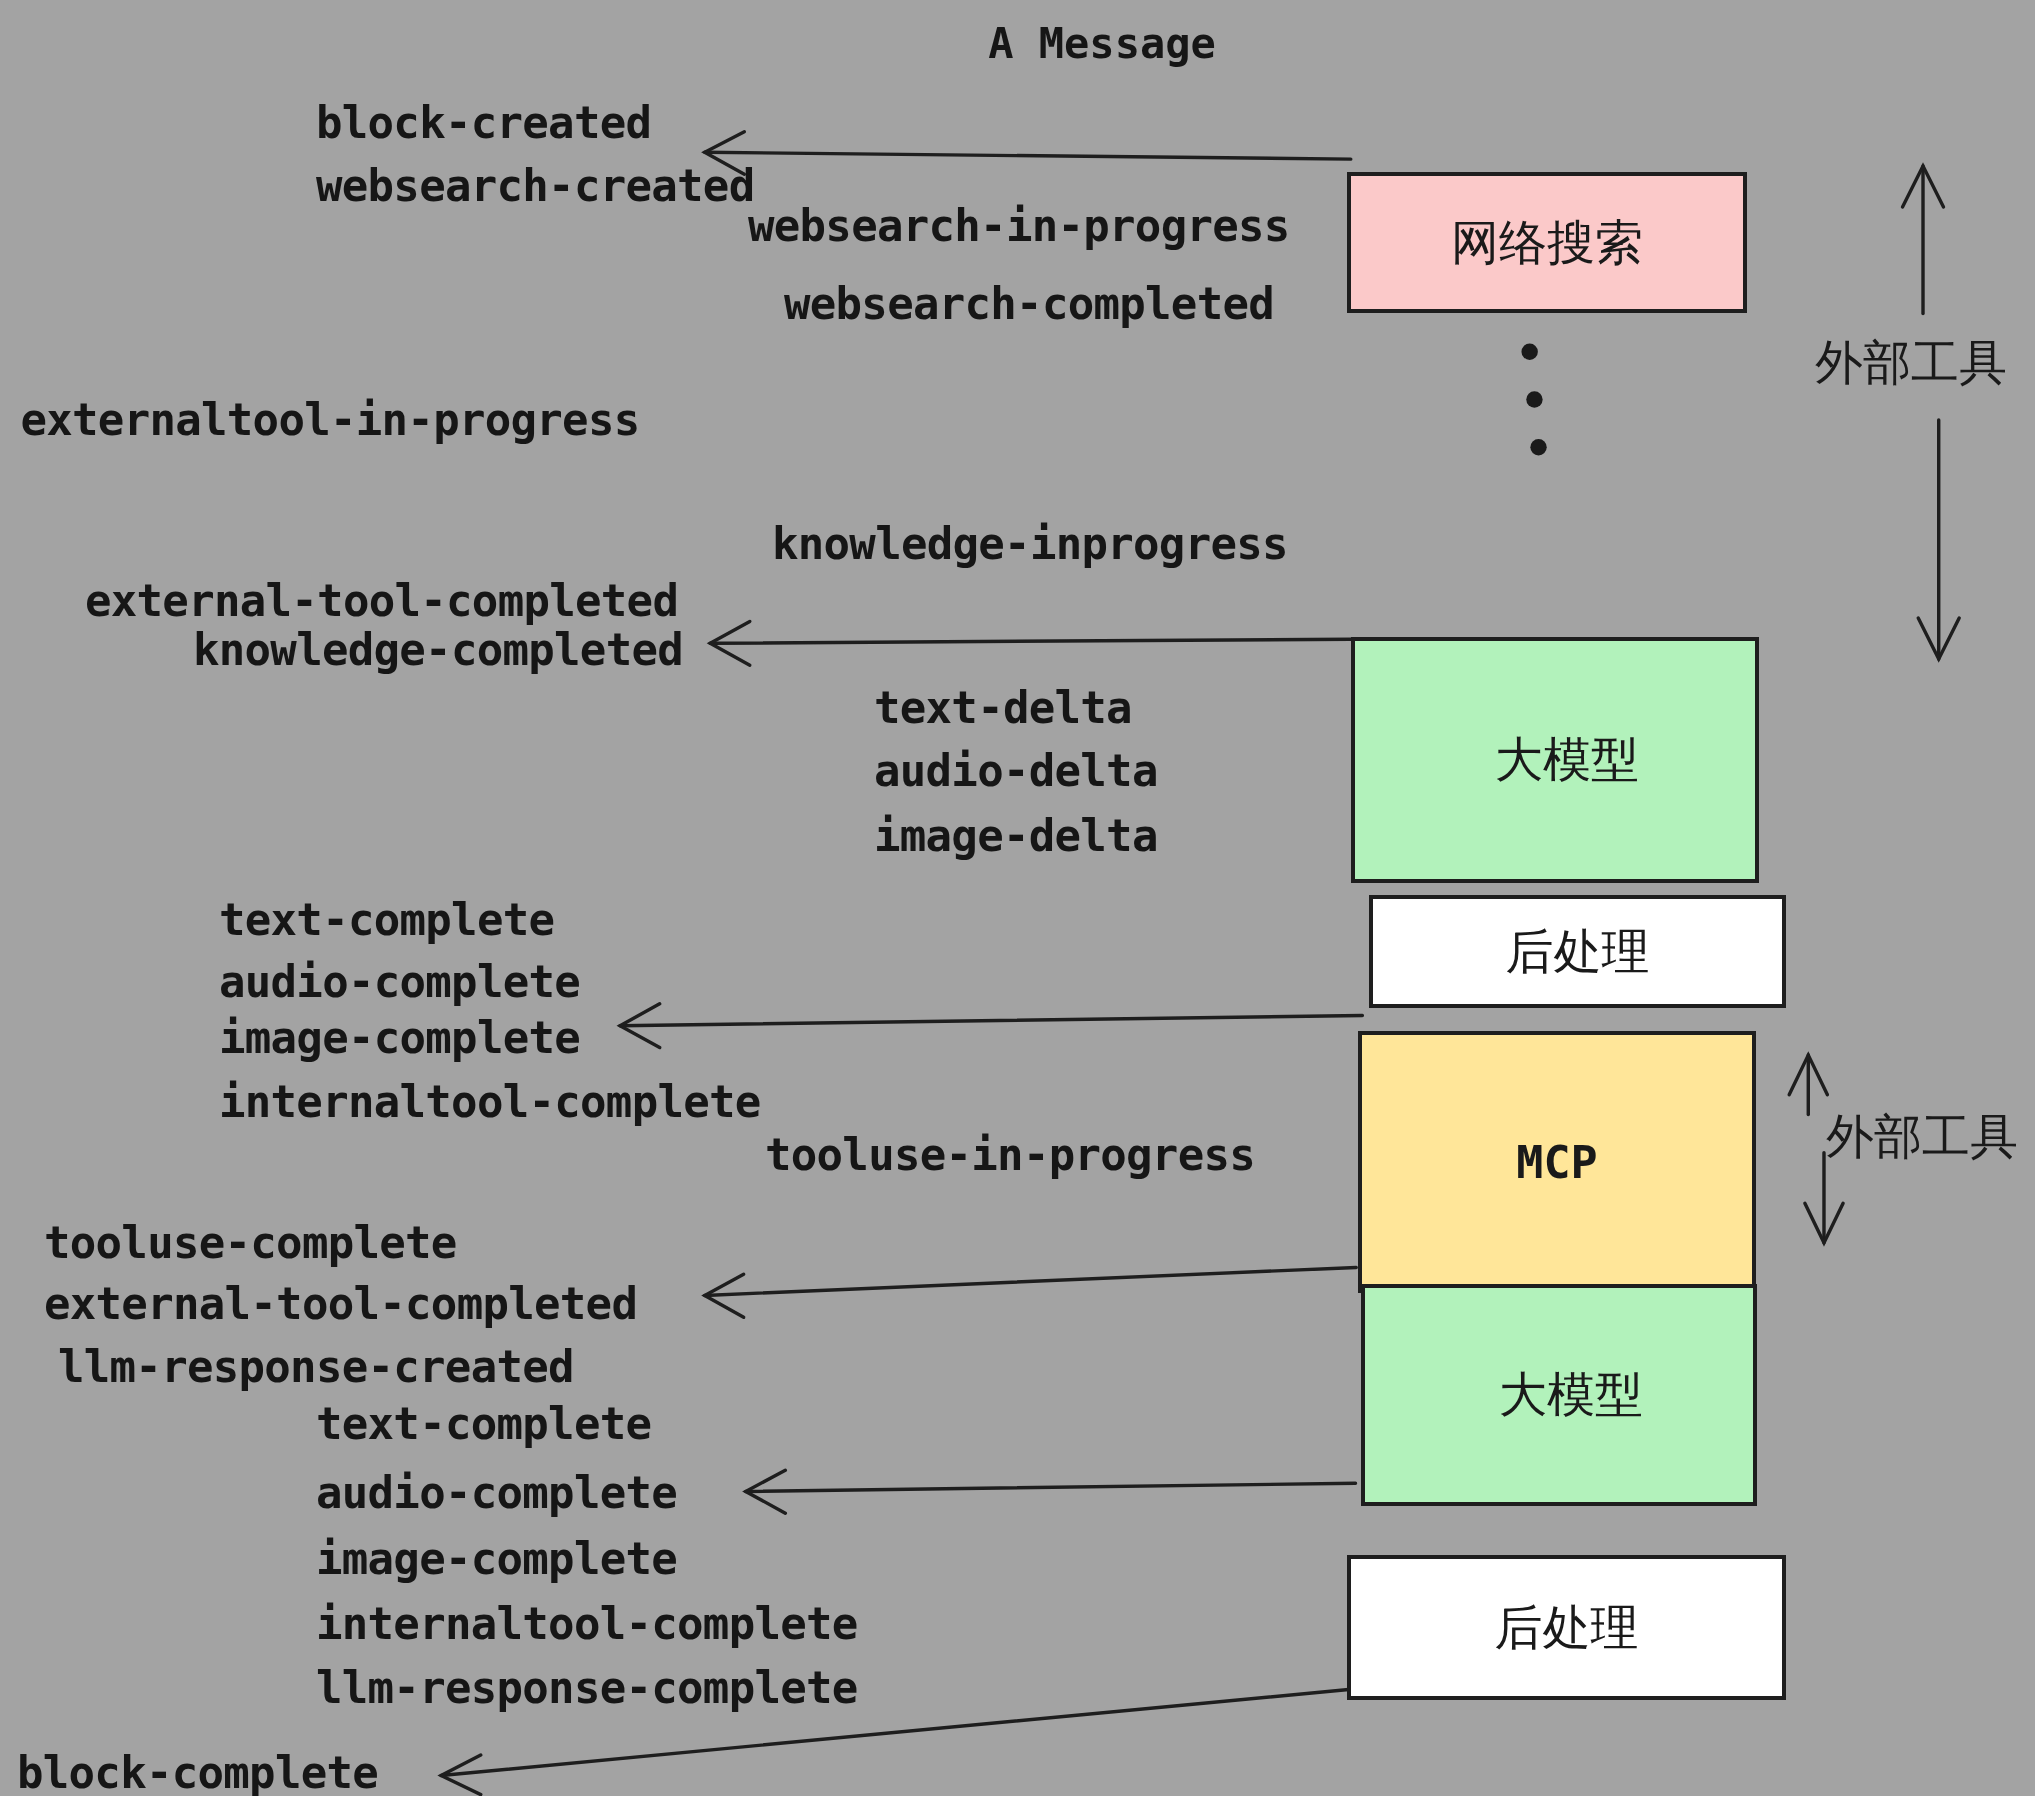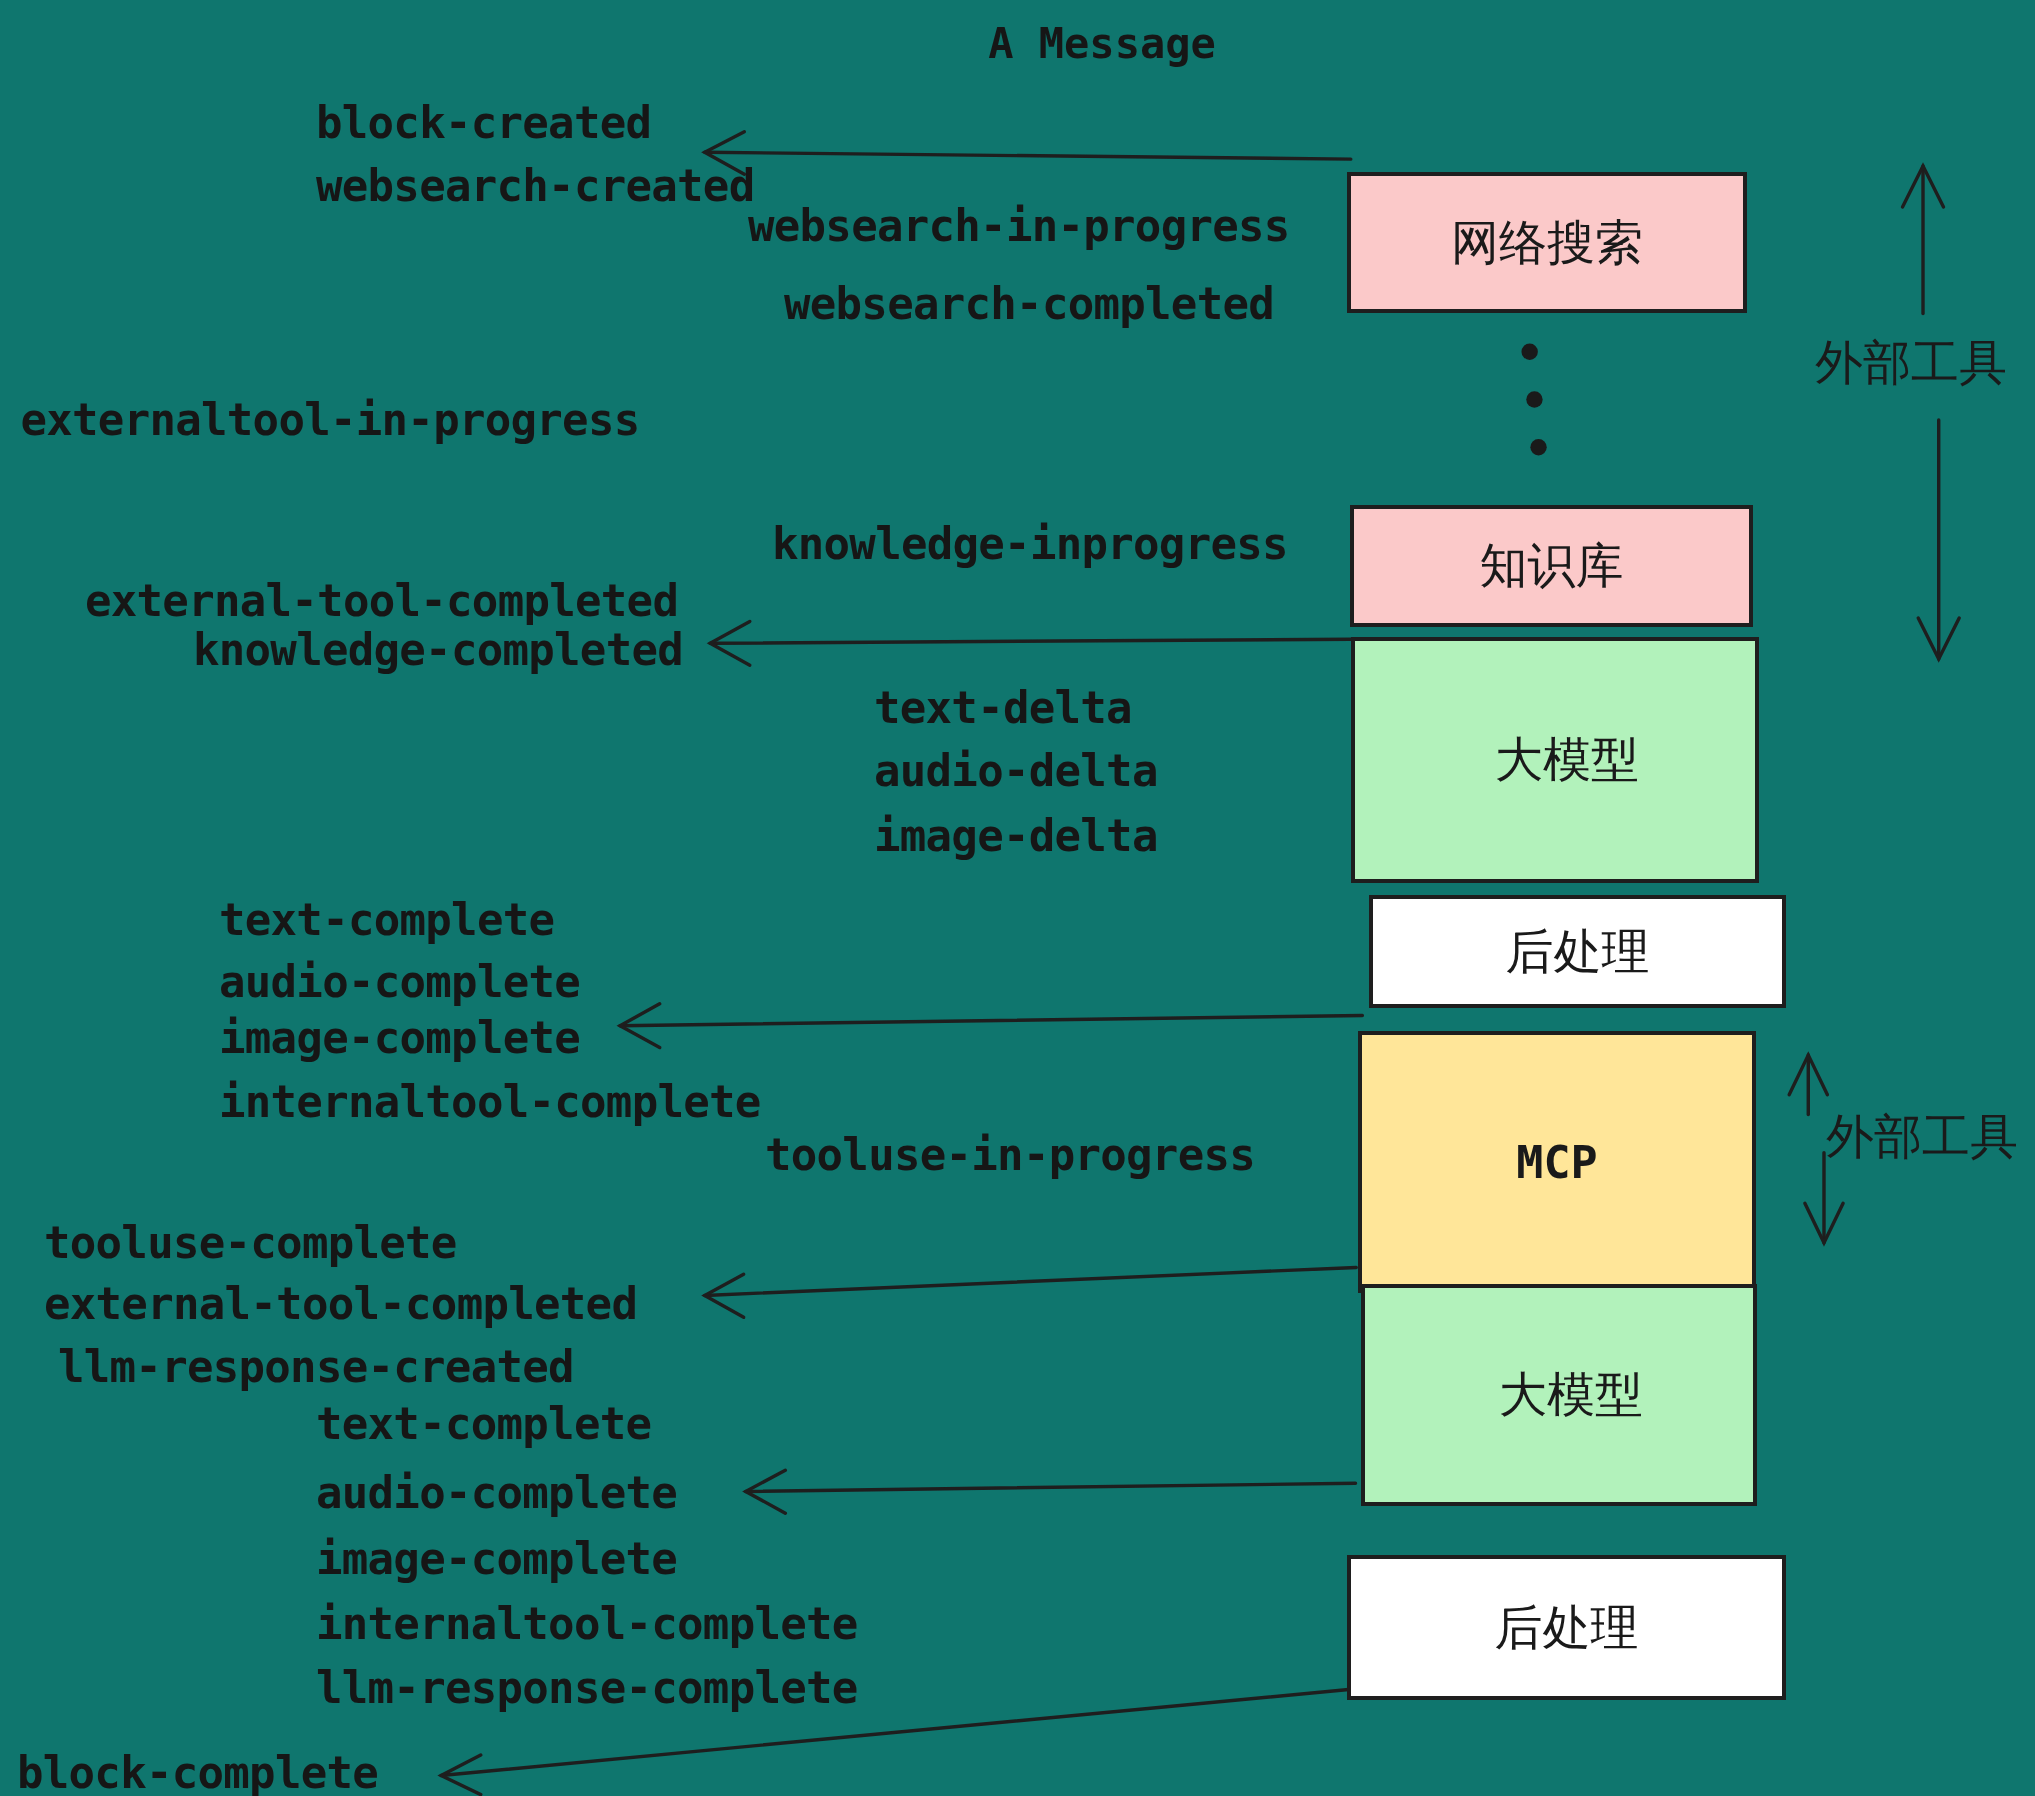--- a/index.html
+++ b/index.html
@@ -1,16 +1,16 @@
 <!DOCTYPE html>
 <html style="font-size:11px"><head>
 <meta charset="utf-8">
 <style>
   html,body{margin:0;padding:0;background:#ffffff;}
-  #canvas{position:relative;width:2035px;height:1796px;background:#0f766e;overflow:hidden;
+  #canvas{position:relative;width:2035px;height:1796px;background:#a3a3a3;overflow:hidden;
           font-family:"DejaVu Sans","Liberation Sans",sans-serif;color:#141414;}
   .ev{position:absolute;font:700 44px "DejaVu Sans Mono","Liberation Mono",monospace;
       color:#161616;white-space:nowrap;transform:translateY(-50%);letter-spacing:-0.7px;}
   .title{position:absolute;font:700 42px "DejaVu Sans Mono","Liberation Mono",monospace;
       color:#161616;white-space:nowrap;transform:translateX(-50%);}
   .box{position:absolute;box-sizing:border-box;border:4.1px solid #1e1e1e;
       display:flex;align-items:center;justify-content:center;
       font:500 48px "DejaVu Sans","Liberation Sans",sans-serif;color:#1a1a1a;white-space:nowrap;}
   .box-pink{background:#FBC9C9;}
   .box-green{background:#B2F2BB;padding-left:24px;}
@@ -87,23 +87,20 @@
   <div class="ev" style="left:316px;top:1423px;">text-complete</div>
   <div class="ev" style="left:316px;top:1492px;">audio-complete</div>
   <div class="ev" style="left:316px;top:1558px;">image-complete</div>
   <div class="ev" style="left:316px;top:1623px;">internaltool-complete</div>
   <div class="ev" style="left:316px;top:1687px;">llm-response-complete</div>
   <div class="ev" style="left:17px;top:1772px;">block-complete</div>
 
   <div class="box box-pink" style="left:1347px;top:172px;width:400px;height:141px;">
     <span>网络搜索</span>
   </div>
-  <div class="box box-pink" style="left:1350px;top:505px;width:403px;height:122px;">
-    <span>知识库</span>
-  </div>
   <div class="box box-green" style="left:1351px;top:637px;width:408px;height:246px;">
     <span>大模型</span>
   </div>
   <div class="box box-white" style="left:1369px;top:895px;width:417px;height:113px;">
     <span>后处理</span>
   </div>
   <div class="box box-yellow" style="left:1358px;top:1031px;width:398px;height:262px;">
     <span class="mono-label">MCP</span>
   </div>
   <div class="box box-green" style="left:1361px;top:1284px;width:396px;height:222px;">

